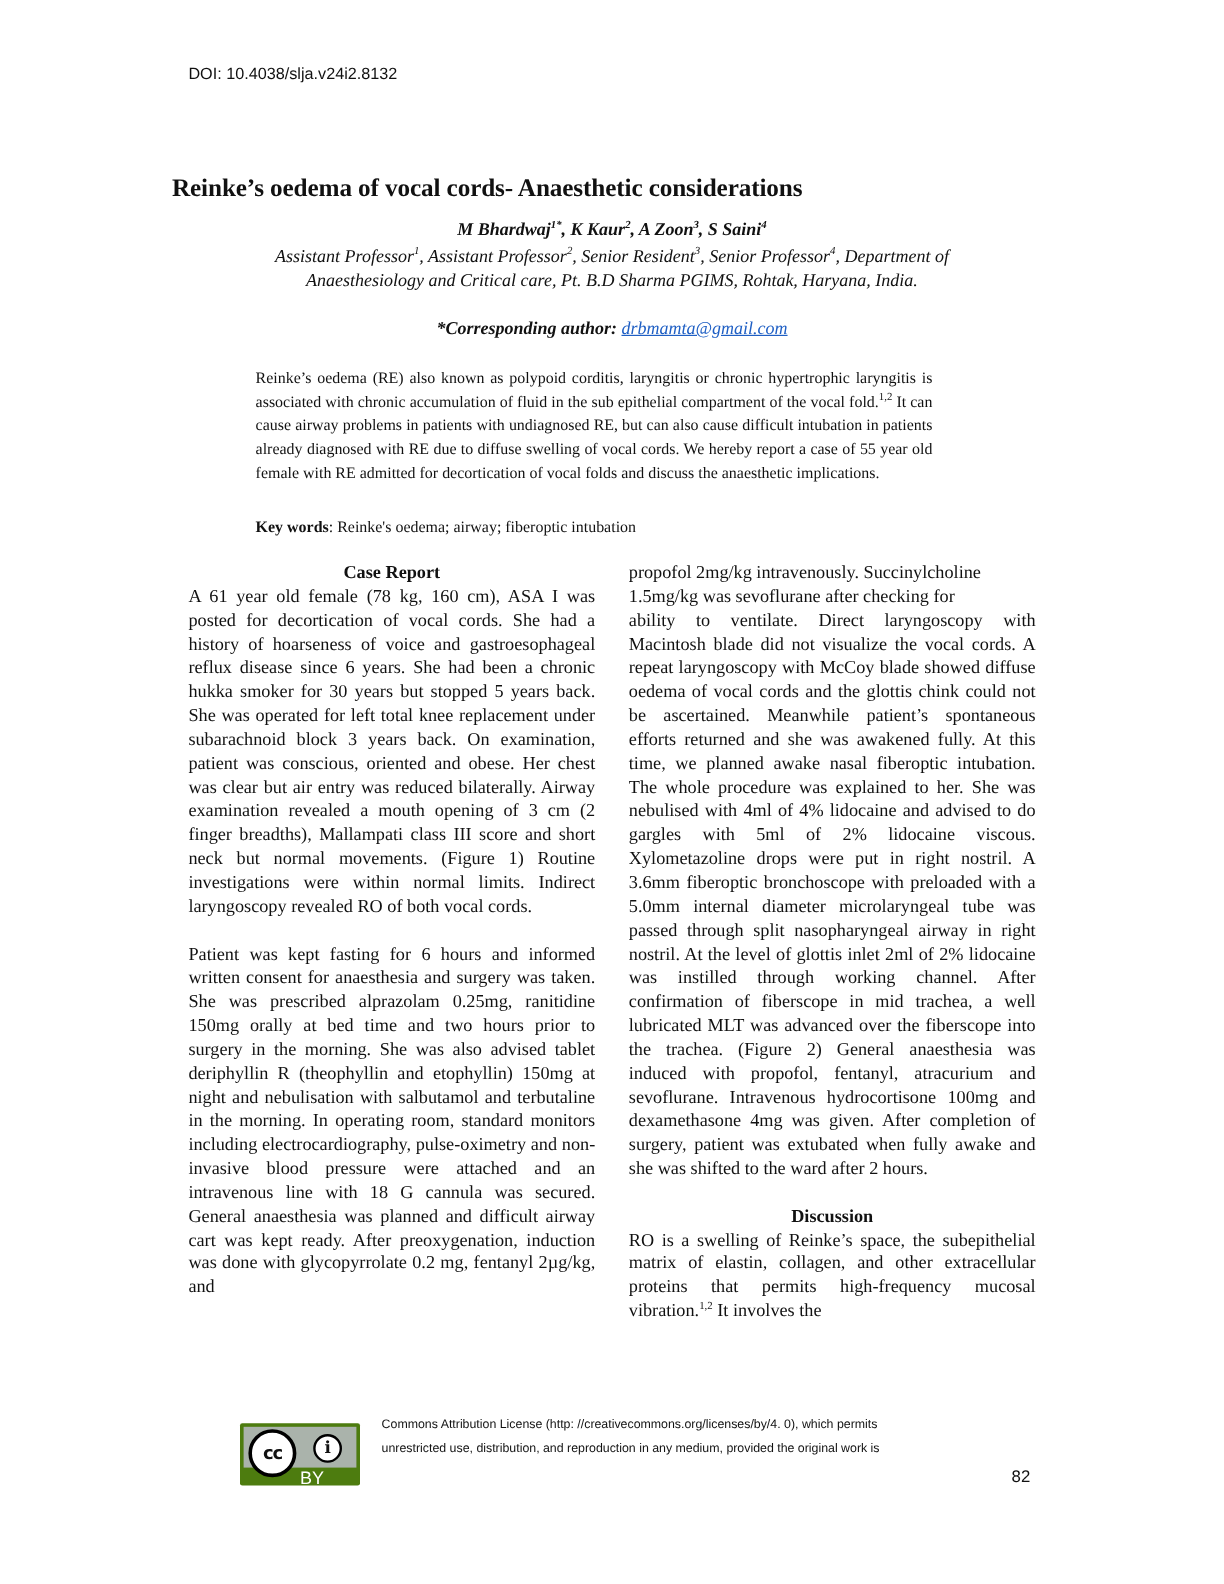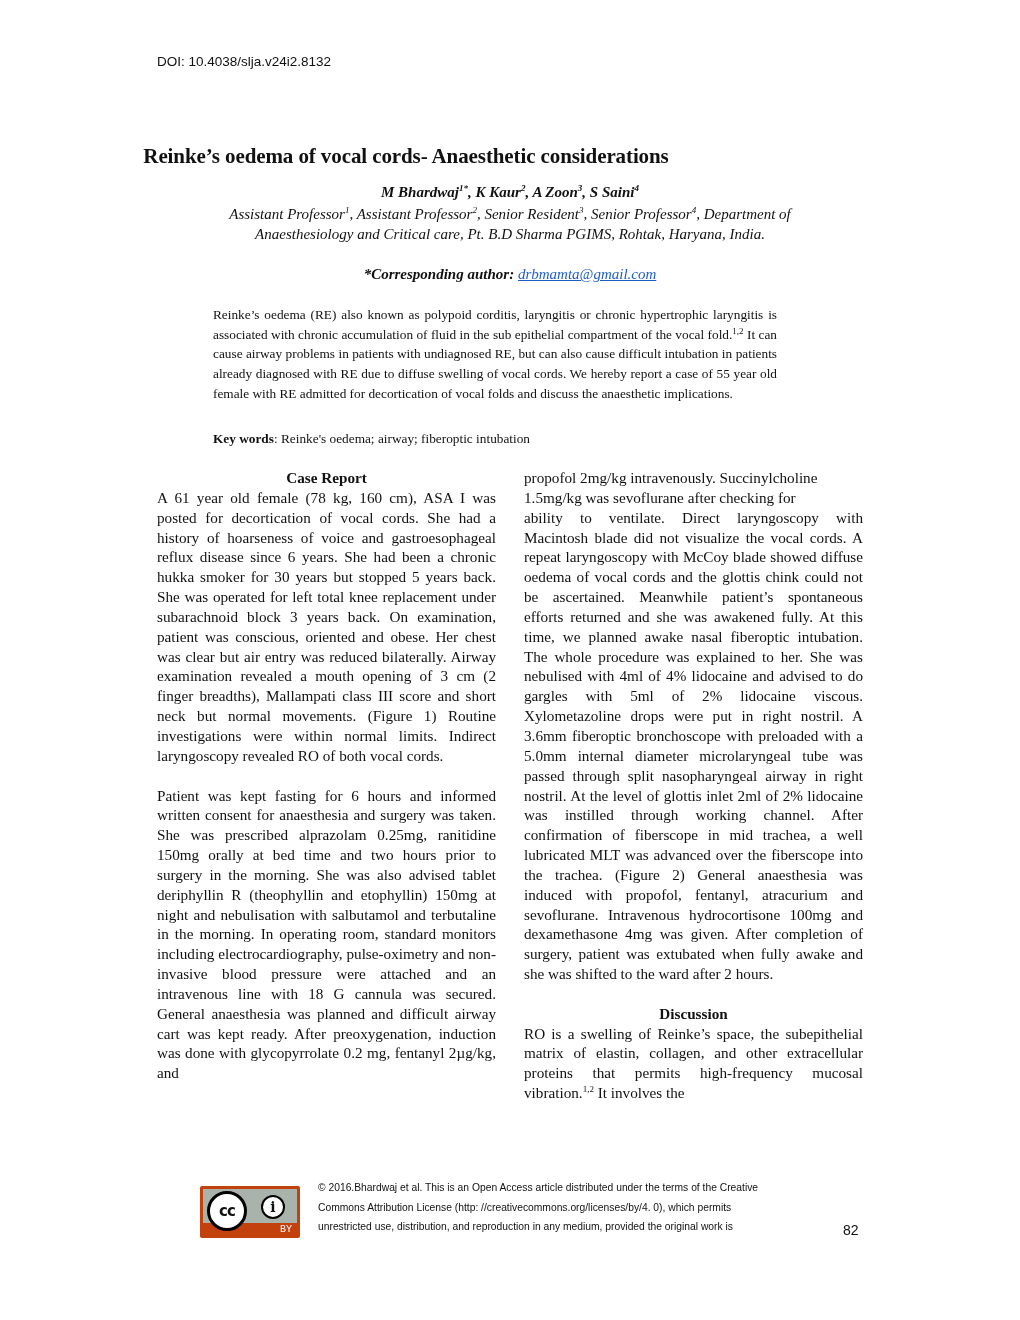--- a/index.html
+++ b/index.html
@@ -29,32 +29,32 @@
 
   .col { position: absolute; width: 339px; font-size: 15.2px; line-height: 19.85px; text-align: justify; }
   .col-left { left: 157px; top: 468px; }
   .col-right { left: 524px; top: 468px; }
   .col p { margin: 0; }
   .col .gap { height: 19.85px; }
   .heading { font-weight: bold; text-align: center; }
 
   .footer { position: absolute; left: 200px; top: 1178px; width: 660px; height: 70px; }
   .cc-badge { position: absolute; left: 0; top: 8px; width: 100px; height: 52px;
-              background: #c2410c; border-radius: 2px; }
+              background: #4d7c0f; border-radius: 2px; }
   .cc-top { position: absolute; left: 3px; top: 3px; width: 94px; height: 34px; background: #aab3ab; }
   .cc-circle { position: absolute; left: 4px; top: 2px; width: 40px; height: 40px; border-radius: 50%;
                background: #fff; border: 3px solid #000; box-sizing: border-box;
                font-family: "DejaVu Sans", sans-serif; font-weight: bold; font-size: 15px;
                display: flex; align-items: center; justify-content: center; letter-spacing: -1px; }
   .by-circle { position: absolute; left: 58px; top: 6px; width: 24px; height: 24px; border-radius: 50%;
                background: #fff; border: 2px solid #000; box-sizing: border-box;
                font-family: "DejaVu Serif", serif; font-weight: bold; font-size: 14px;
                display: flex; align-items: center; justify-content: center; }
-  .by-label { position: absolute; left: 50px; top: 38px; width: 42px; text-align: right;
-              color: #fff; font-size: 10px; font-family: Liberation Mono, monospace; }
+  .by-label { position: absolute; left: 50px; top: 38px; width: 42px; text-align: left;
+              color: #fff; font-size: 15px; font-family: Liberation Sans, sans-serif; }
   .license { position: absolute; left: 118px; top: 0; font-size: 10.3px; line-height: 19.5px; color: #111; white-space: nowrap; }
   .page-num { position: absolute; left: 643px; top: 44px; font-size: 14px; }
 </style>
 </head>
 <body>
 
 <div class="running-header sans">
   <div>DOI: 10.4038/slja.v24i2.8132</div>
 </div>
 
@@ -100,18 +100,17 @@
 
 <div class="footer sans">
   <div class="cc-badge">
     <div class="cc-top">
       <div class="cc-circle">cc</div>
       <div class="by-circle">i</div>
     </div>
     <div class="by-label">BY</div>
   </div>
   <div class="license">
-    <div>© 2016.Bhardwaj et al. This is an Open Access article distributed under the terms of the Creative</div>
     <div>Commons Attribution License (http: //creativecommons.org/licenses/by/4. 0), which permits</div>
     <div>unrestricted use, distribution, and reproduction in any medium, provided the original work is</div>
   </div>
   <div class="page-num">82</div>
 </div>
 
 </body></html>

